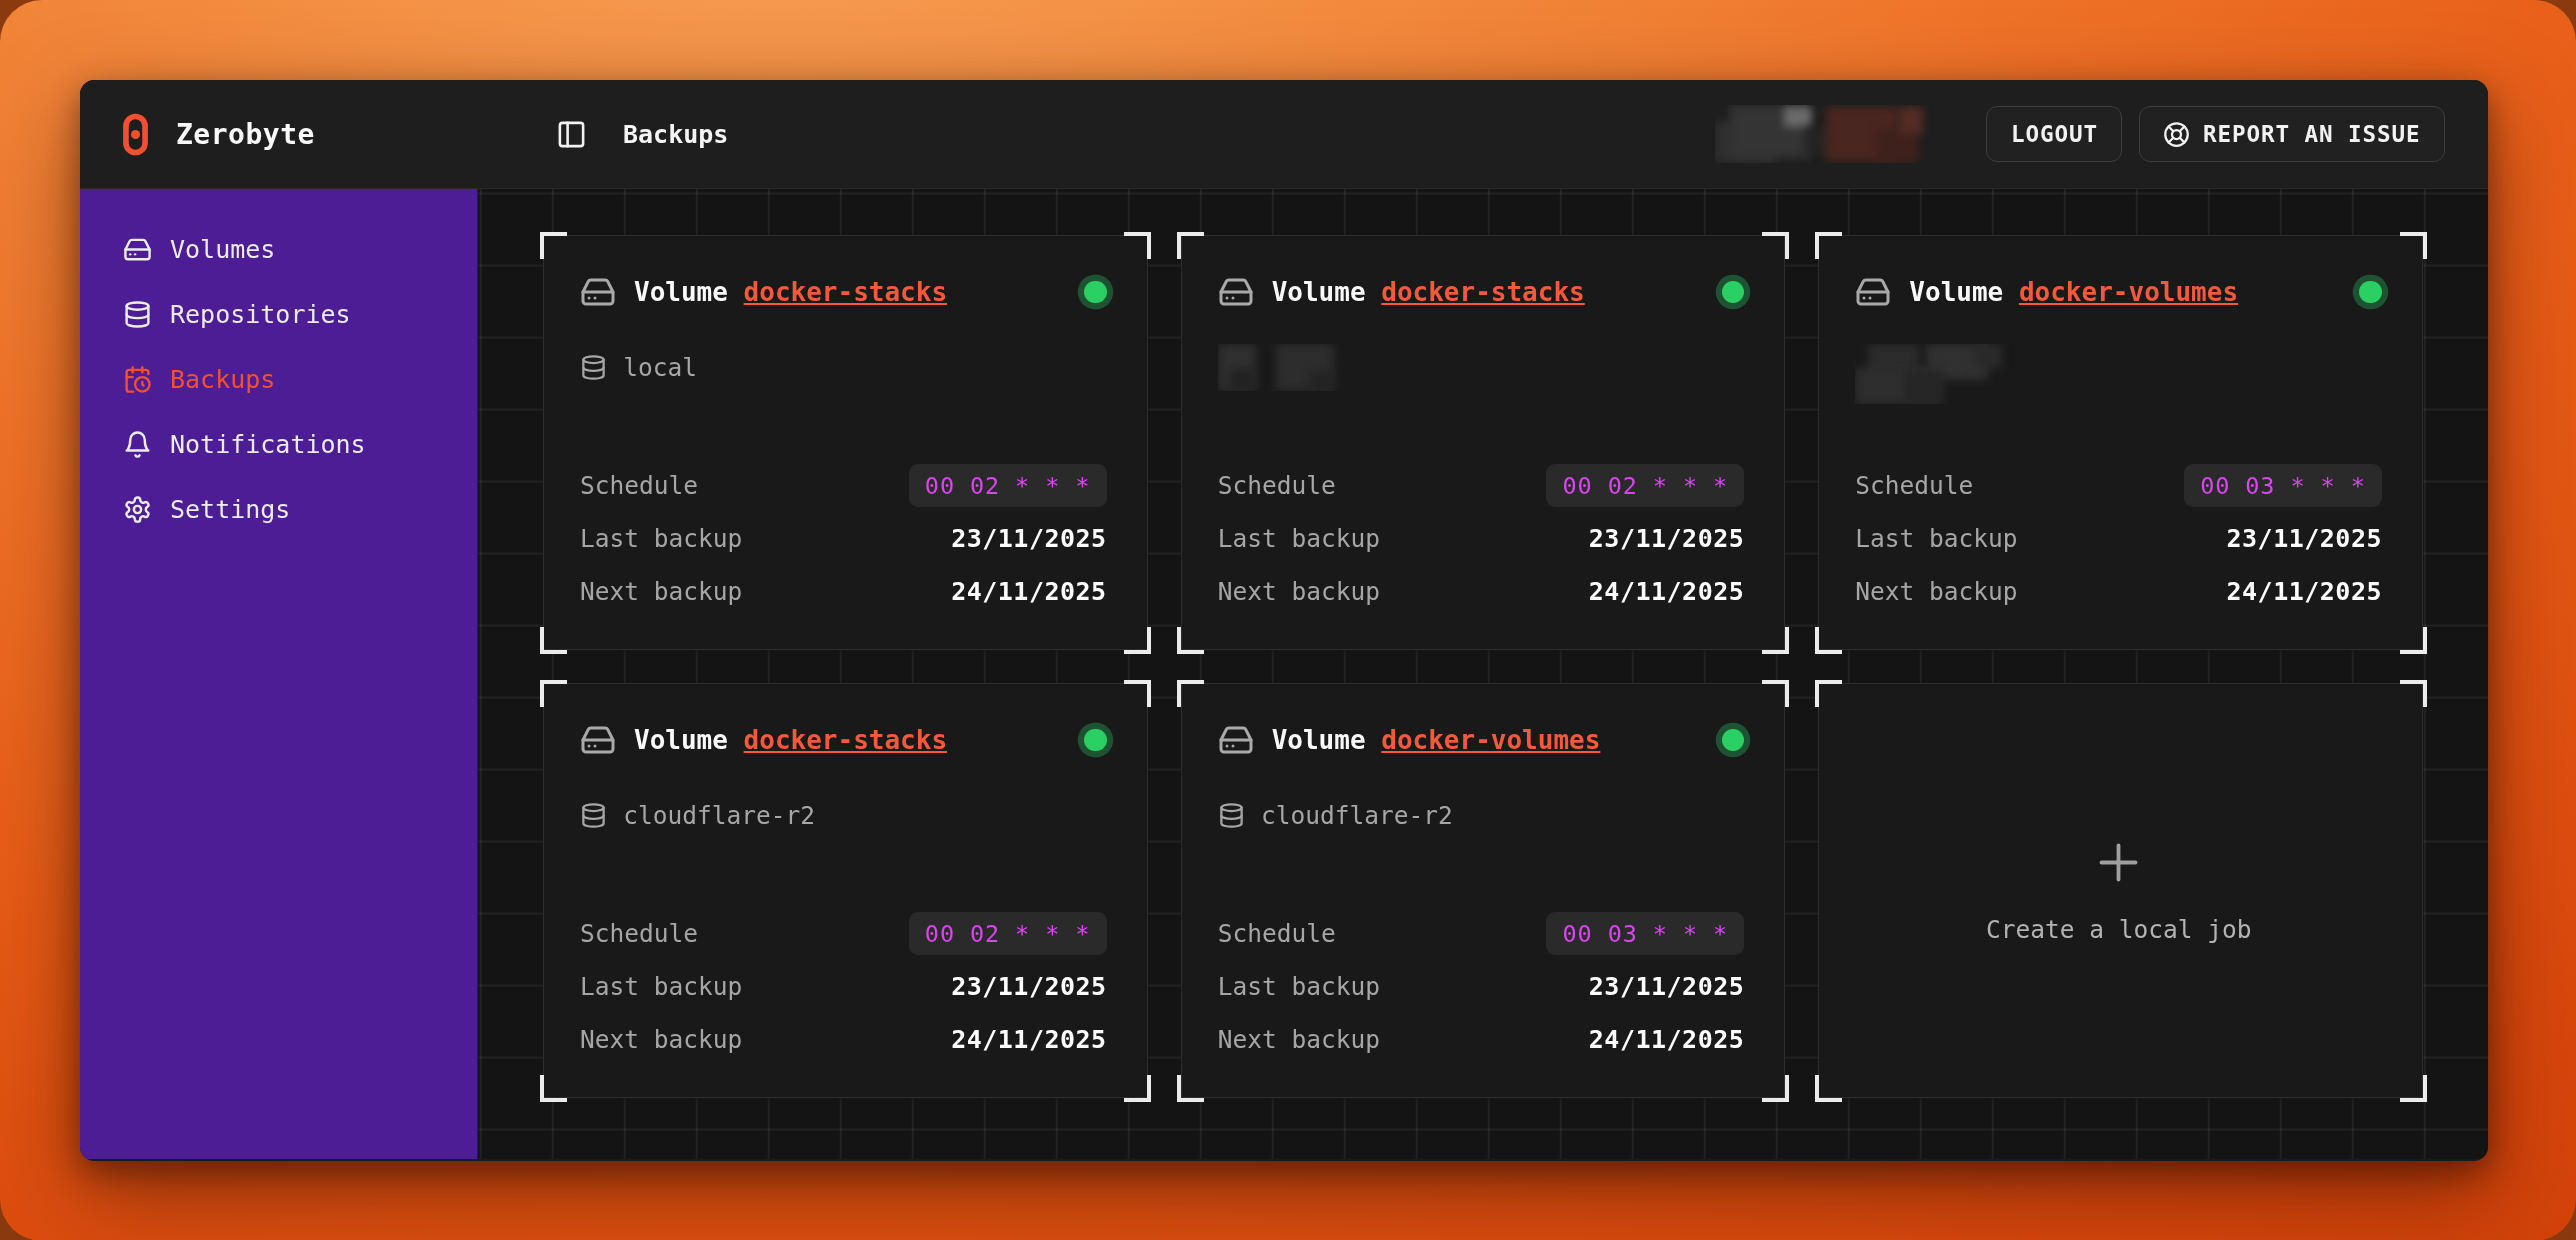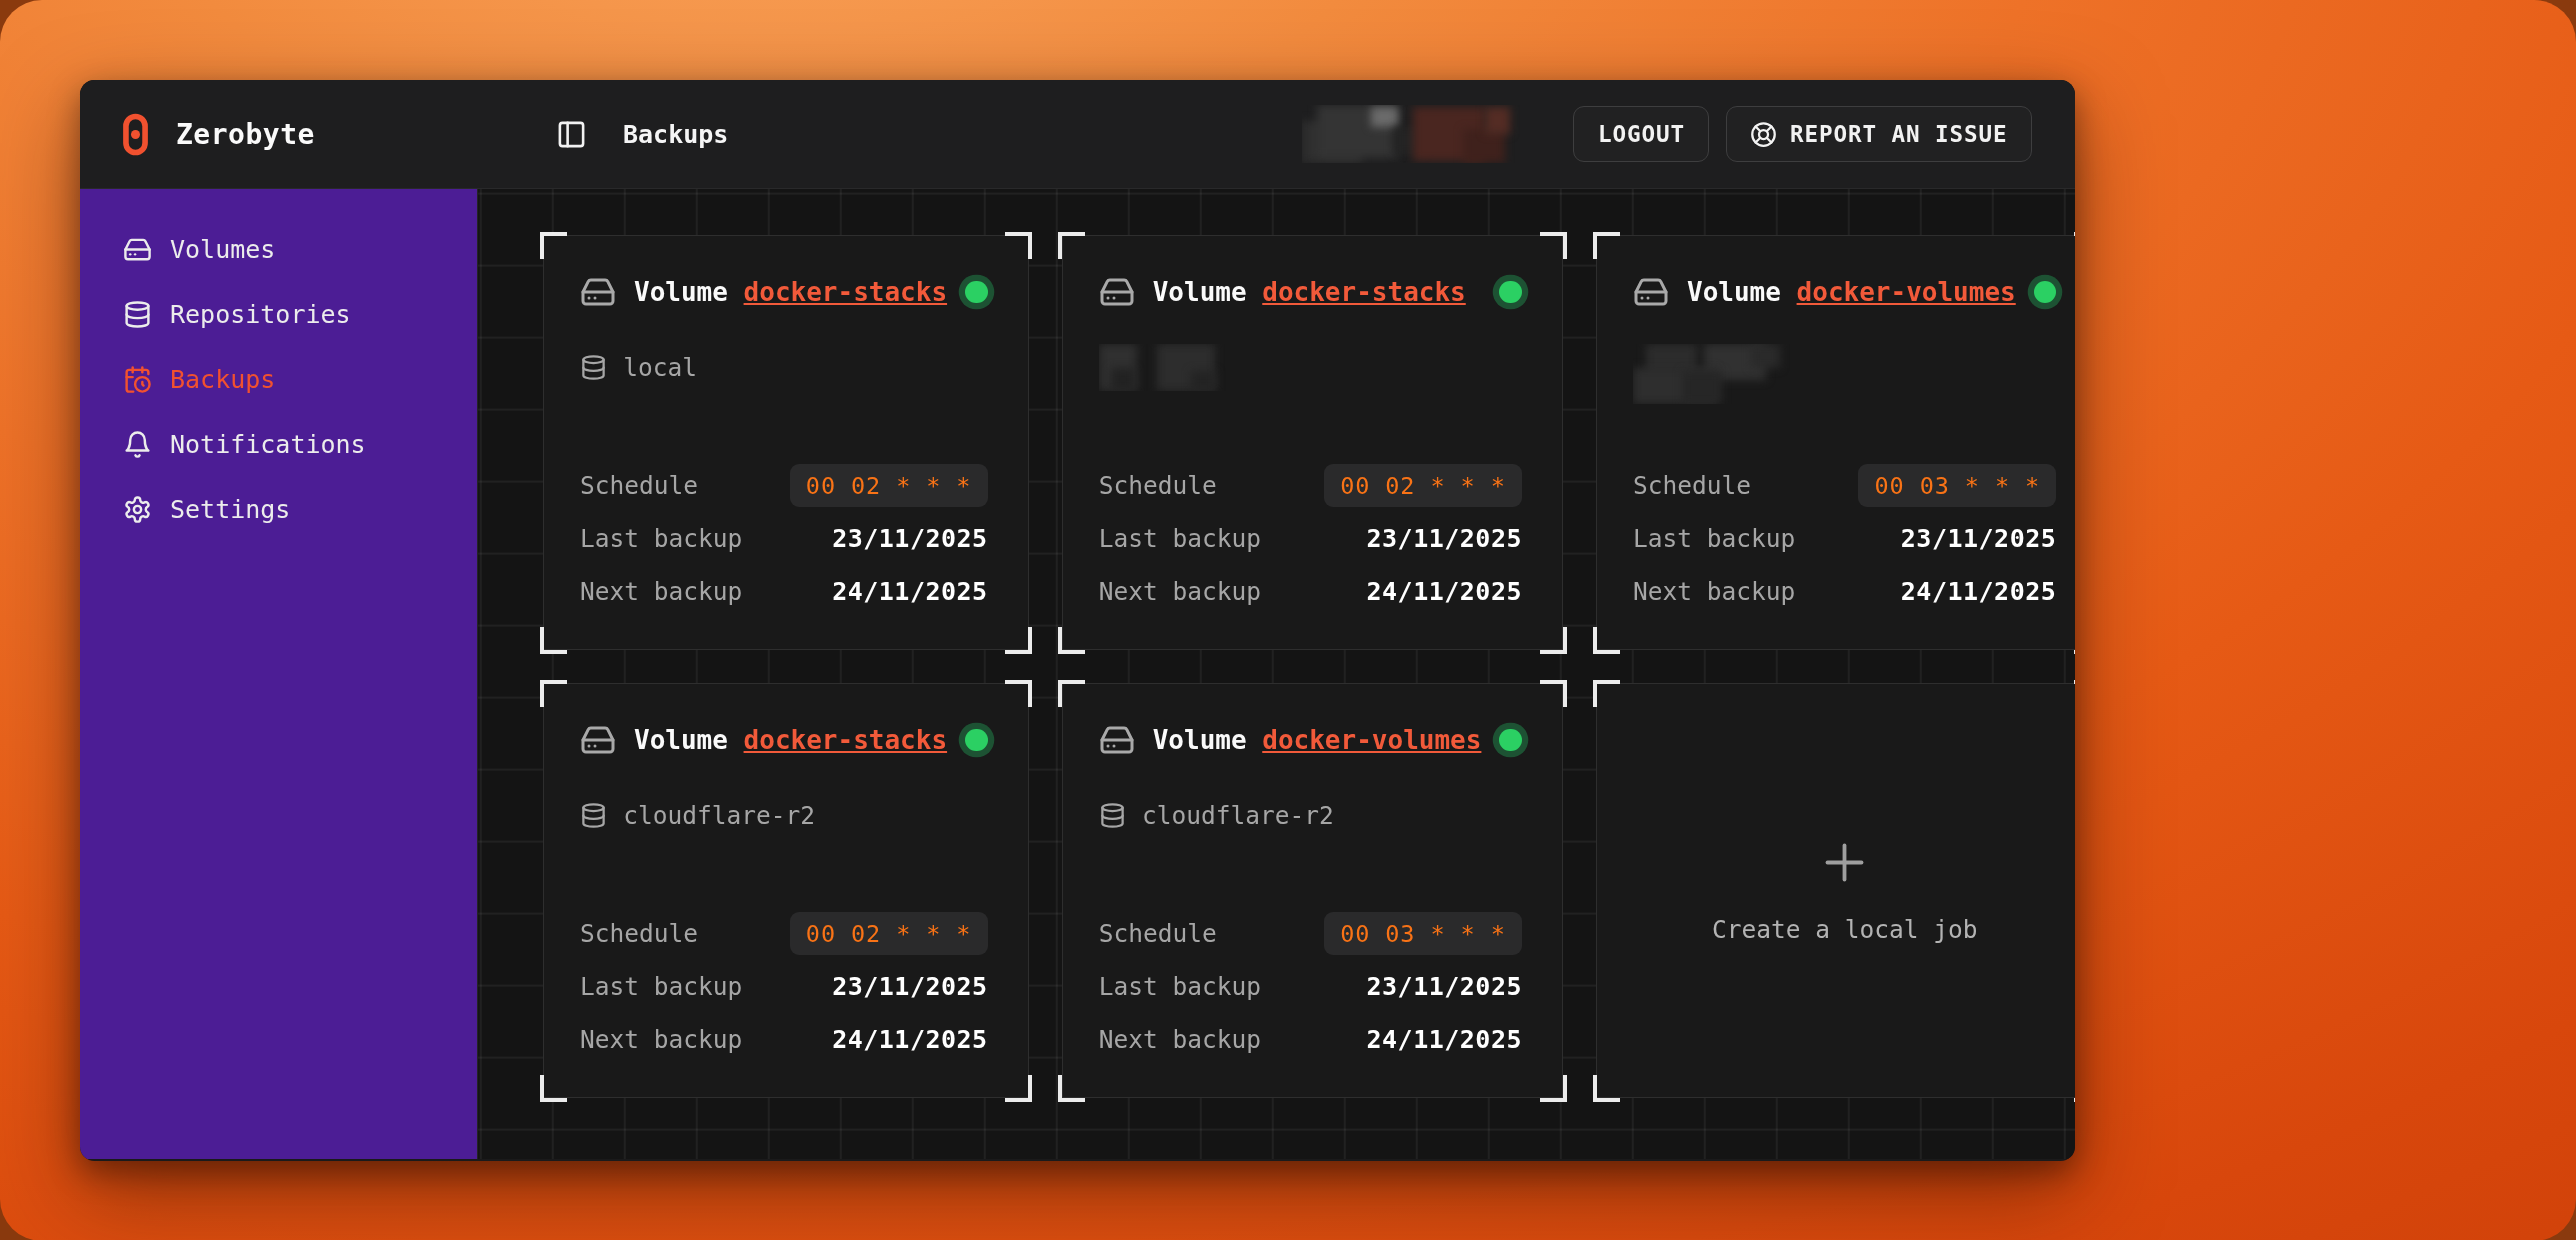--- a/index.html
+++ b/index.html
@@ -6,21 +6,21 @@
   html,body { width:2576px; height:1241px; overflow:hidden; background:#7e360d;
     font-family:"DejaVu Sans Mono","Liberation Mono",monospace; }
 
   .stage { position:relative; width:2576px; height:1241px; background:#8a3a0e; }
   .wallpaper { position:absolute; inset:0; border-radius:42px;
     background:
       radial-gradient(125% 155% at 30% -15%,
         #f9a45c 0%, #f28b3e 20%, #ee7228 40%, #e65a15 62%, #d8470c 84%, #cc3f08 100%);
   }
 
-  .window { position:absolute; left:80px; top:80px; width:1995px; height:1081px;
+  .window { position:absolute; left:80px; top:80px; width:2408px; height:1081px;
     background:#1a1a1b; border-radius:14.5px; overflow:hidden;
     box-shadow:0 32px 86px rgba(60,15,0,.5), 0 11px 31px rgba(0,0,0,.4); }
 
   
   .topbar { height:109px; display:flex; align-items:center; background:#1e1e1f;
     border-bottom:1.8px solid #29292a; padding:0 43px 0 42px; }
   .brand { display:flex; align-items:center; gap:27px; width:356px; flex:0 0 auto; }
   .logo svg { display:block; }
   .brand-name { font-size:28px; font-weight:700; color:#fafafa; letter-spacing:0.5px; }
   .page-head { display:flex; align-items:center; gap:36px; padding-left:78px; }
@@ -73,21 +73,21 @@
     box-shadow:0 0 0 6.3px #1d5233; flex:0 0 auto; }
 
   .repo-row { display:flex; align-items:center; gap:16.3px; margin-top:34px;
     color:#a6a6a6; font-size:24.5px; min-height:47px; }
   .repo-row .icon { display:flex; }
 
   .rows { margin-top:auto; }
   .row { display:flex; justify-content:space-between; align-items:center; height:53px; }
   .row dt { color:#a6a6a6; font-size:24.5px; font-weight:400; }
   .cron { background:#2a2a2b; border-radius:9px; padding:7.2px 16.3px; font-size:23.5px;
-    font-weight:500; color:#f97316; letter-spacing:0.9px; }
+    font-weight:500; color:#d946ef; letter-spacing:0.9px; }
   .date { font-size:25px; font-weight:700; color:#fff; letter-spacing:0.5px; }
 
   .create-card { align-items:center; justify-content:center; gap:27px;
     color:#b3b3b3; font-size:24.5px; }
   .create-card .plus { color:#9f9f9f; display:flex; }
 
   svg { display:block; }
 </style>
 </head>
 <body>

